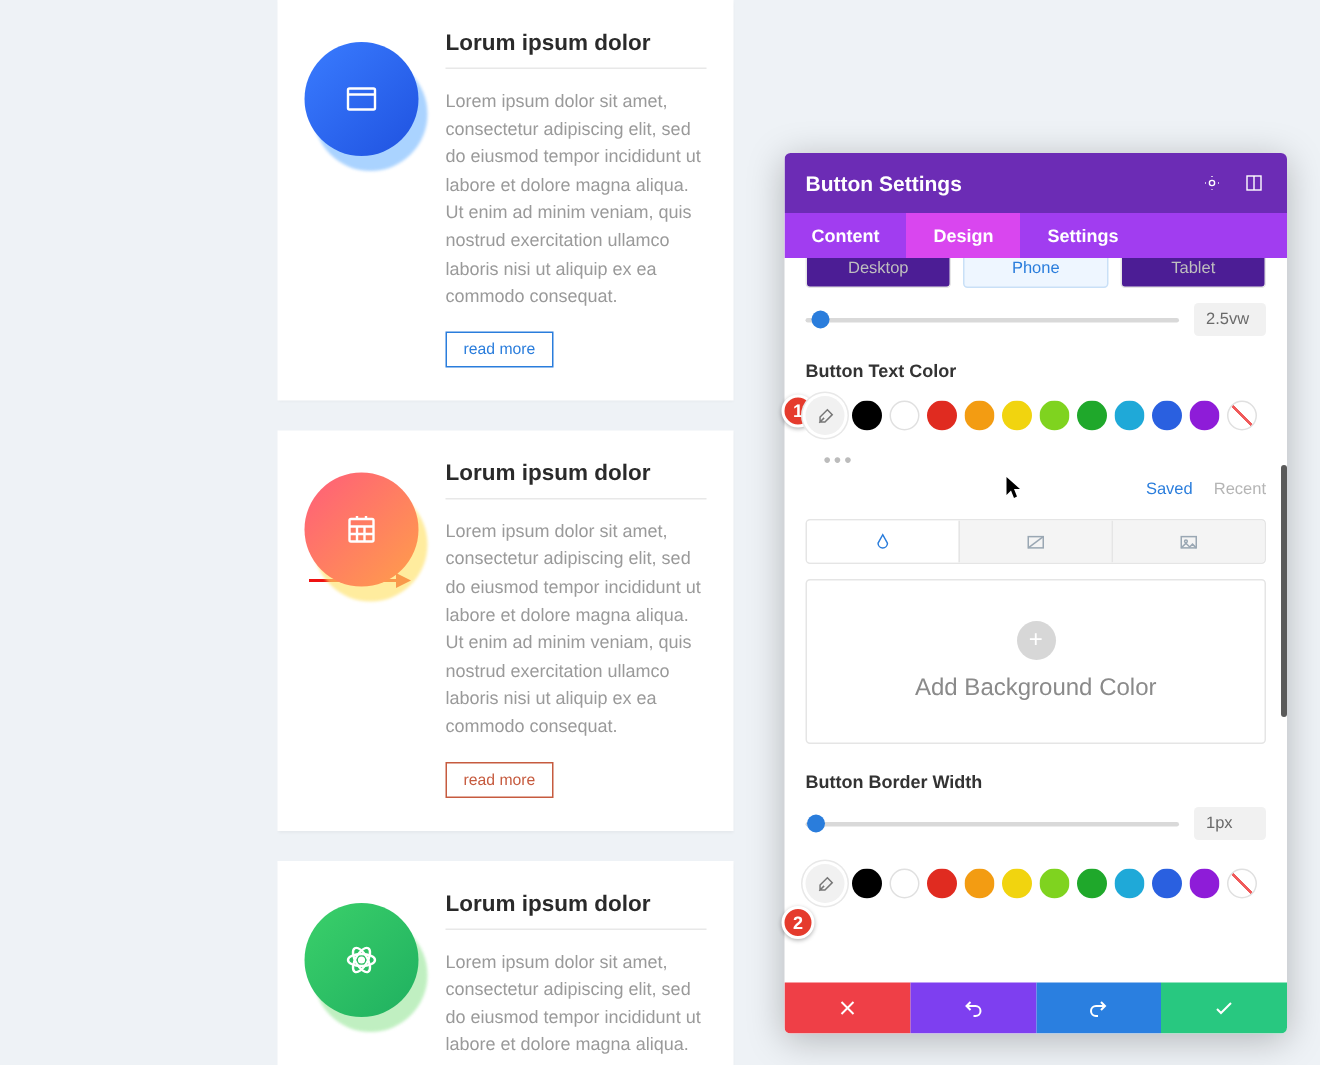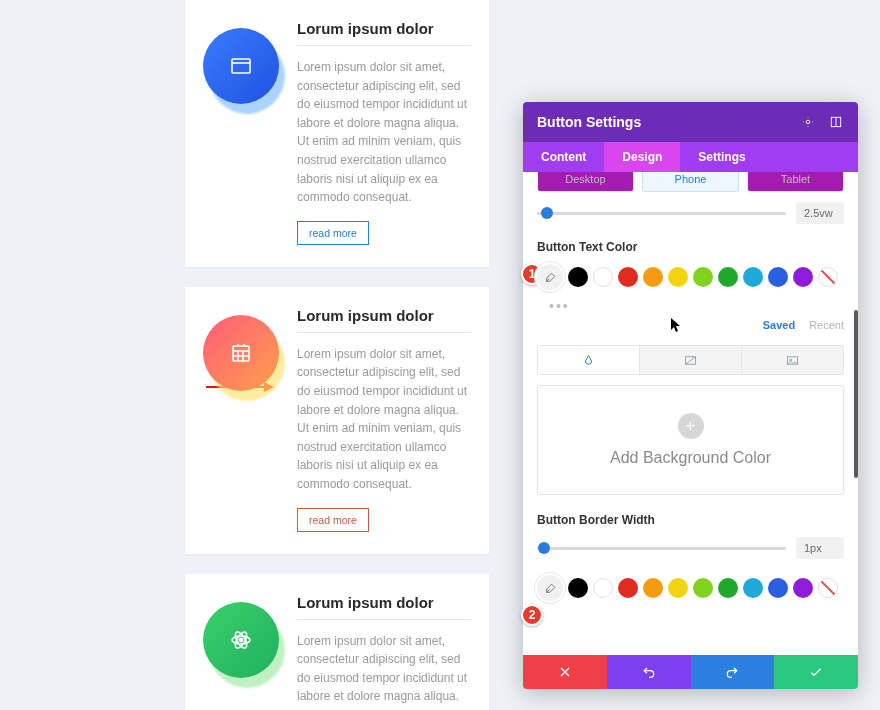--- a/index.html
+++ b/index.html
@@ -138,21 +138,21 @@
   }
 
   
   .device-row {
     display: flex; gap: 8px;
     margin-top: -6px; margin-bottom: 10px;
   }
   .device-btn {
     flex: 1; padding: 6px 0;
     font-size: 11px; color: #bfbfbf;
-    background: #a21caf; border: 1px solid #e6e6e6;
+    background: #4c1d95; border: 1px solid #e6e6e6;
     border-radius: 3px; cursor: pointer; font-family: inherit;
   }
   .device-btn.active {
     color: #2a7ddc; background: #eef6ff; border-color: #c9e0f7;
   }
 
   .row-slider {
     display: flex; align-items: center; gap: 10px; margin-bottom: 16px;
   }
   .slider-track {
@@ -212,21 +212,21 @@
     border-color:#e0e0e0;
   }
   .swatch-menu {
     display: inline-flex; gap: 2px; margin: 4px 0 0 12px;
     color:#bcbcbc; font-size: 14px; letter-spacing: 2px; cursor: pointer;
   }
   .saved-recent {
     display: flex; gap: 14px; justify-content: flex-end;
     font-size: 11px; margin: 4px 0 14px;
   }
-  .saved-recent .saved  { color:#2a7ddc; font-weight:700; cursor:pointer; }
+  .saved-recent .saved  { color:#2a7ddc; font-weight:400; cursor:pointer; }
   .saved-recent .recent { color:#b5b5b5; cursor:pointer; }
 
   
   .bg-tabs {
     display: flex; border: 1px solid #e5e5e5; border-radius: 3px;
     overflow: hidden; margin-bottom: 10px;
   }
   .bg-tab {
     flex:1; height: 28px; border:none; background:#f4f4f4;
     display:flex; align-items:center; justify-content:center;

